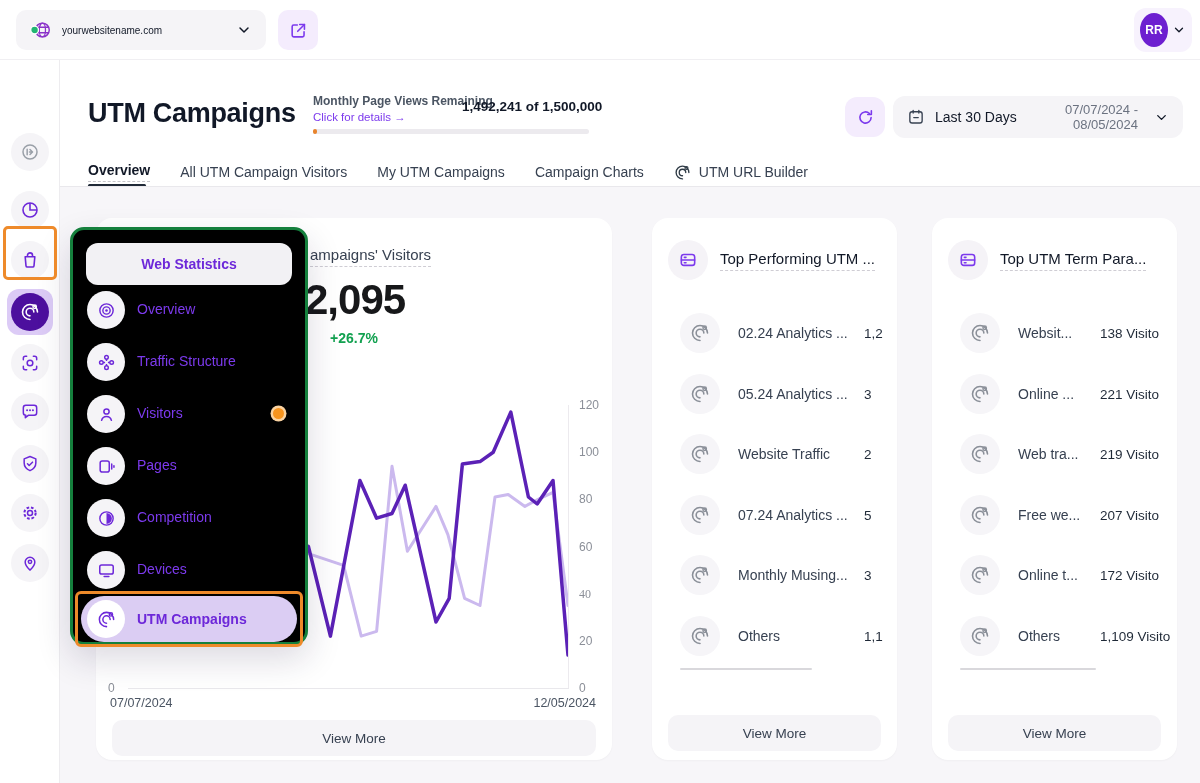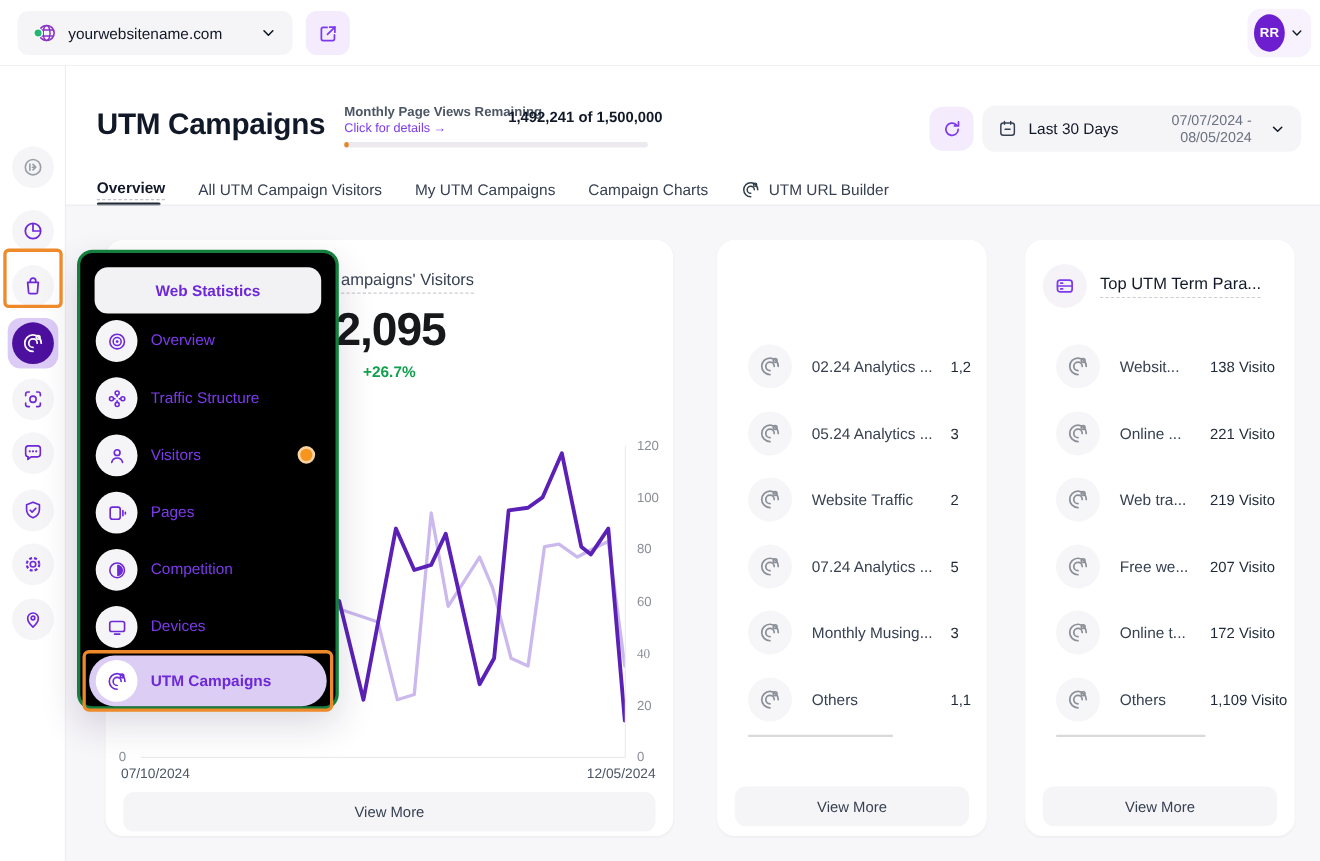--- a/index.html
+++ b/index.html
@@ -6,21 +6,21 @@
   html,body { width:1200px; height:783px; }
   body {
     font-family: "Liberation Sans", "DejaVu Sans", sans-serif;
     background:#ffffff; color:#1f2937; overflow:hidden; position:relative;
   }
   svg { display:block; }
 
   
   #topbar { position:absolute; left:0; top:0; width:1200px; height:60px; background:#fff; border-bottom:1px solid #f0eff2; z-index:20; }
   #site-select { position:absolute; left:16px; top:10px; width:250px; height:40px; background:#f5f4f7; border-radius:10px; display:flex; align-items:center; padding:0 14px; cursor:pointer; }
-  #site-select .label { font-size:14px; font-weight:500; color:#111827; margin-left:10px; flex:1; }
+  #site-select .label { font-size:10px; font-weight:500; color:#111827; margin-left:10px; flex:1; }
   #ext-btn { position:absolute; left:278px; top:10px; width:40px; height:40px; background:#f4ecfd; border-radius:10px; display:flex; align-items:center; justify-content:center; color:#7c3aed; cursor:pointer; }
   #avatar-group { position:absolute; right:8px; top:8px; width:58px; height:44px; background:#f7f2fd; border-radius:12px; display:flex; align-items:center; padding:0 6px; gap:4px; cursor:pointer; }
   #avatar { width:34px; height:34px; border-radius:50%; background:#6d1fd0; color:#fff; font-size:12px; font-weight:700; display:flex; align-items:center; justify-content:center; }
 
   
   #sidebar { position:absolute; left:0; top:60px; width:60px; height:723px; background:#fff; border-right:1px solid #edecef; z-index:10; }
   .sb-ic { position:absolute; left:11px; width:38px; height:38px; border-radius:50%; background:#f5f4f7; display:flex; align-items:center; justify-content:center; color:#6d28d9; cursor:pointer; }
   .sb-ic.gray { color:#9aa0a8; }
   #sb-active-wrap { position:absolute; left:7px; top:229px; width:46px; height:46px; border-radius:12px; background:#dccbf6; display:flex; align-items:center; justify-content:center; cursor:pointer; }
   #sb-active-inner { width:38px; height:38px; border-radius:50%; background:#4c0f9e; color:#fff; display:flex; align-items:center; justify-content:center; }
@@ -345,26 +345,34 @@
   <div id="yticks">
       <div class="ytick" style="top: 180px;">120</div>
       <div class="ytick" style="top: 227px;">100</div>
       <div class="ytick" style="top: 274px;">80</div>
       <div class="ytick" style="top: 322px;">60</div>
       <div class="ytick" style="top: 369px; font-family: Liberation Serif, serif;">40</div>
       <div class="ytick" style="top: 416px;">20</div>
       <div class="ytick" style="top: 463px;">0</div>
     </div>
   <div id="y-zero-left">0</div>
-  <div id="x-start">07/10/2024</div>
+  <div id="x-start">07/07/2024</div>
   <div id="x-end">12/05/2024</div>
   <div class="view-more" id="chart-viewmore">View More</div>
 </section>
 
 <section class="card" id="campaigns-card">
+  <div class="card-head">
+    <span class="hd-ic">
+        <svg width="20" height="20">
+          <use href="#i-db"></use>
+        </svg>
+      </span>
+    <span class="hd-title">Top Performing UTM ...</span>
+  </div>
   <div class="li" style="top:95px">
       <span class="li-ic">
         <svg width="20" height="20">
           <use href="#i-spiral"></use>
         </svg>
       </span>
       <span class="li-name">02.24 Analytics ...</span>
       <span class="li-val">1,2</span>
     </div>
   <div class="li" style="top:156px">

